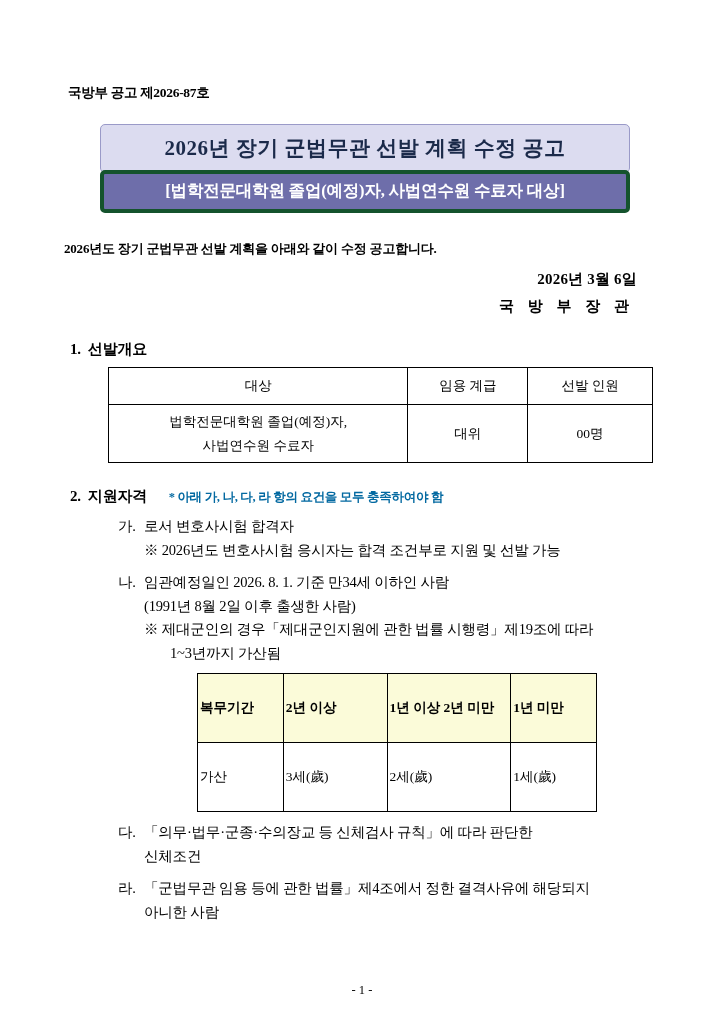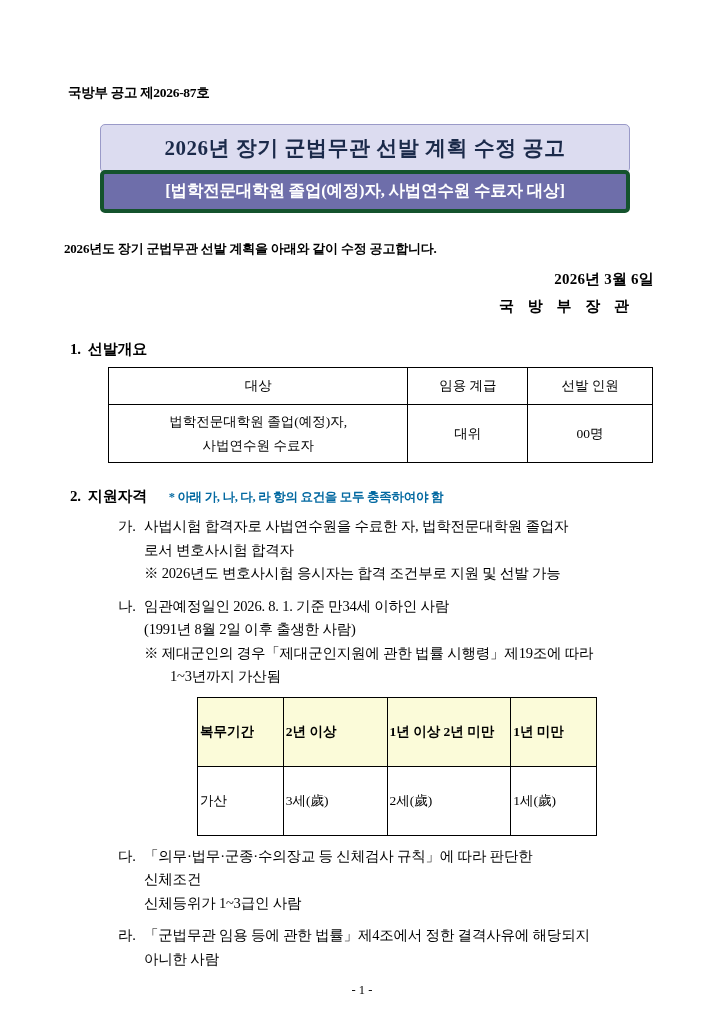--- a/index.html
+++ b/index.html
@@ -64,21 +64,21 @@
   .intro-line {
     margin: 27px 0 0 2px;
     font-size: 13px;
     font-weight: bold;
     letter-spacing: -0.2px;
   }
   .date-line {
     text-align: right;
     font-size: 15px;
     font-weight: bold;
-    margin: 12px 14px 0 0;
+    margin: 12px 31px 0 0;
     letter-spacing: 0.2px;
   }
   .signer-line {
     text-align: right;
     font-size: 15px;
     font-weight: bold;
     margin: 8px 34px 0 0;
     letter-spacing: 5px;
   }
 
@@ -209,21 +209,20 @@
     </tbody>
   </table>
 
   <div class="section-head">
     <span class="num">2.</span><span>지원자격</span>
     <span class="section-note">* 아래 가, 나, 다, 라 항의 요건을 모두 충족하여야 함</span>
   </div>
 
   <div class="item hang">
     <span class="marker">가.</span>
-    <div>사법시험 합격자로 사법연수원을 수료한 자, 법학전문대학원 졸업자</div>
     <div>로서 변호사시험 합격자</div>
     <div>※ 2026년도 변호사시험 응시자는 합격 조건부로 지원 및 선발 가능</div>
   </div>
 
   <div class="item hang">
     <span class="marker">나.</span>
     <div>임관예정일인 2026. 8. 1. 기준 만34세 이하인 사람</div>
     <div>(1991년 8월 2일 이후 출생한 사람)</div>
     <div>※  제대군인의 경우「제대군인지원에 관한 법률 시행령」제19조에 따라</div>
     <div style="margin-left:26px">1~3년까지 가산됨</div>
@@ -251,21 +250,20 @@
         <td>2세(歲)</td>
         <td>1세(歲)</td>
       </tr>
     </tbody>
   </table>
 
   <div class="item hang">
     <span class="marker">다.</span>
     <div>「의무·법무·군종·수의장교 등 신체검사 규칙」에 따라 판단한</div>
     <div>신체조건</div>
-    <div>신체등위가 1~3급인 사람</div>
   </div>
 
   <div class="item hang">
     <span class="marker">라.</span>
     <div>「군법무관 임용 등에 관한 법률」제4조에서 정한 결격사유에 해당되지</div>
     <div>아니한 사람</div>
   </div>
 
   <div class="footer">- 1 -</div>
 </div>

